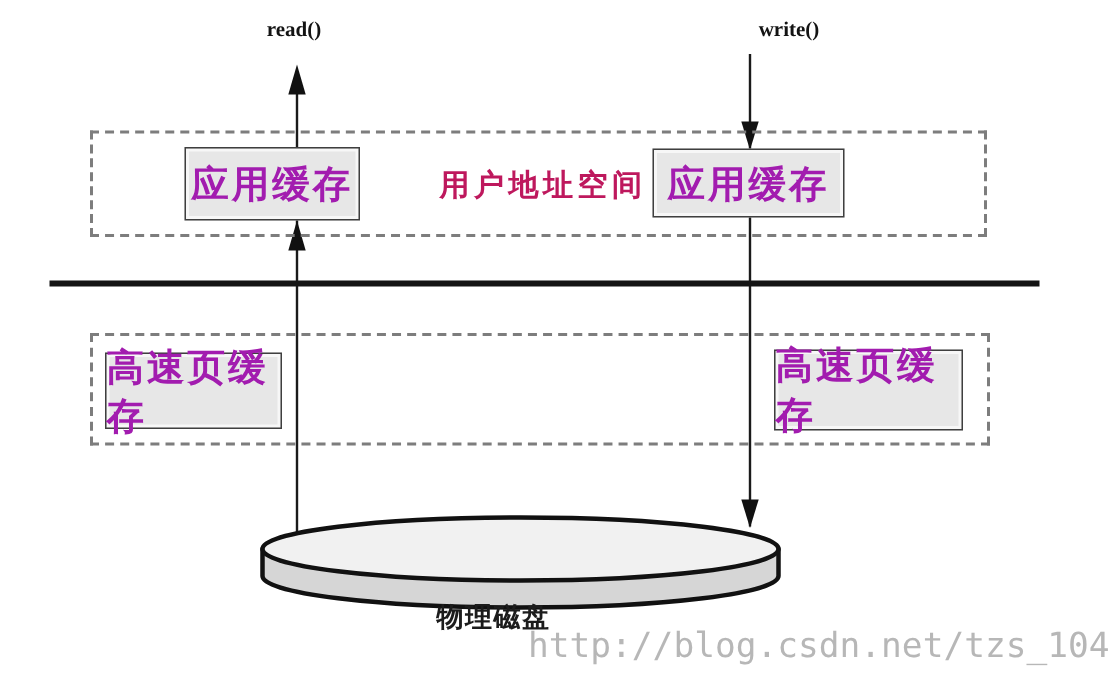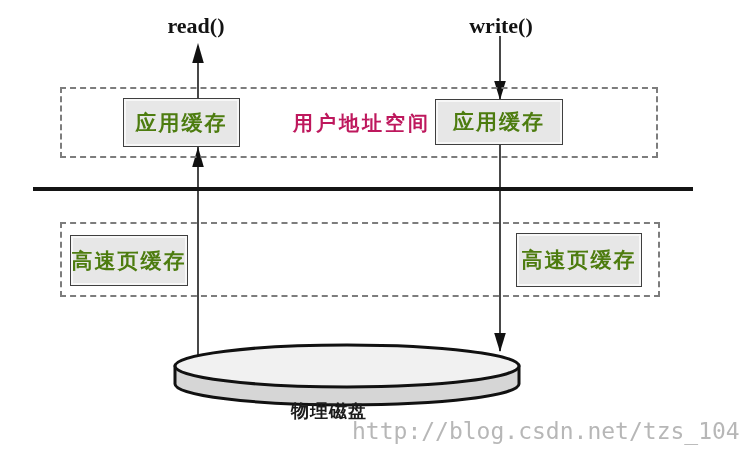--- a/index.html
+++ b/index.html
@@ -9,41 +9,41 @@
     height: 451px;
     background: #ffffff;
     font-family: "Liberation Serif", serif;
     overflow: hidden;
   }
   .abs { position: absolute; }
   .syscall-label {
     width: 100px;
     text-align: center;
     font-weight: 700;
-    font-size: 22px;
+    font-size: 14px;
     color: #131313;
     font-family: "Liberation Serif", serif;
   }
   .dashed-region {
     border: 2px dashed #7d7d7d;
     background: transparent;
     box-sizing: border-box;
     z-index: 3;
   }
   .cache-box {
     background: #e7e7e7;
     border: 1px solid #3f3f3f;
     box-shadow: inset 0 0 0 2px #f7f7f7;
     box-sizing: border-box;
     display: flex;
     align-items: center;
     justify-content: center;
     font-weight: 700;
-    font-size: 21px;
-    color: #4d7c0f;
+    font-size: 25px;
+    color: #a21caf;
     z-index: 4;
     letter-spacing: 2px;
   }
   .space-title {
     width: 160px;
     text-align: center;
     font-weight: 700;
     font-size: 20px;
     color: #be185d;
     letter-spacing: 3px;
@@ -82,21 +82,21 @@
   
   #user-space-region   { left: 60px;  top: 87px;  width: 598px; height: 71px; }
   #app-cache-left      { left: 123px; top: 98px;  width: 117px; height: 49px; }
   #user-space-title    { left: 282px; top: 110px; }
   #app-cache-right     { left: 435px; top: 99px;  width: 128px; height: 46px; }
   #kernel-space-region { left: 60px;  top: 222px; width: 600px; height: 75px; }
   #page-cache-left     { left: 70px;  top: 235px; width: 118px; height: 51px; }
   #kernel-space-title  { left: 282px; top: 247px; }
   #page-cache-right    { left: 516px; top: 233px; width: 126px; height: 54px; }
   #read-syscall-label  { left: 146px; top: 13px; }
-  #write-syscall-label { left: 451px; top: 13px; }
+  #write-syscall-label { left: 476px; top: 13px; }
 </style>
 </head>
 <body>
 
 <div id="stage">
 
   <div class="abs syscall-label" id="read-syscall-label">read()</div>
   <div class="abs syscall-label" id="write-syscall-label">write()</div>
 
   <svg class="abs" id="arrows-disk-layer" width="742" height="451" viewBox="0 0 742 451">

